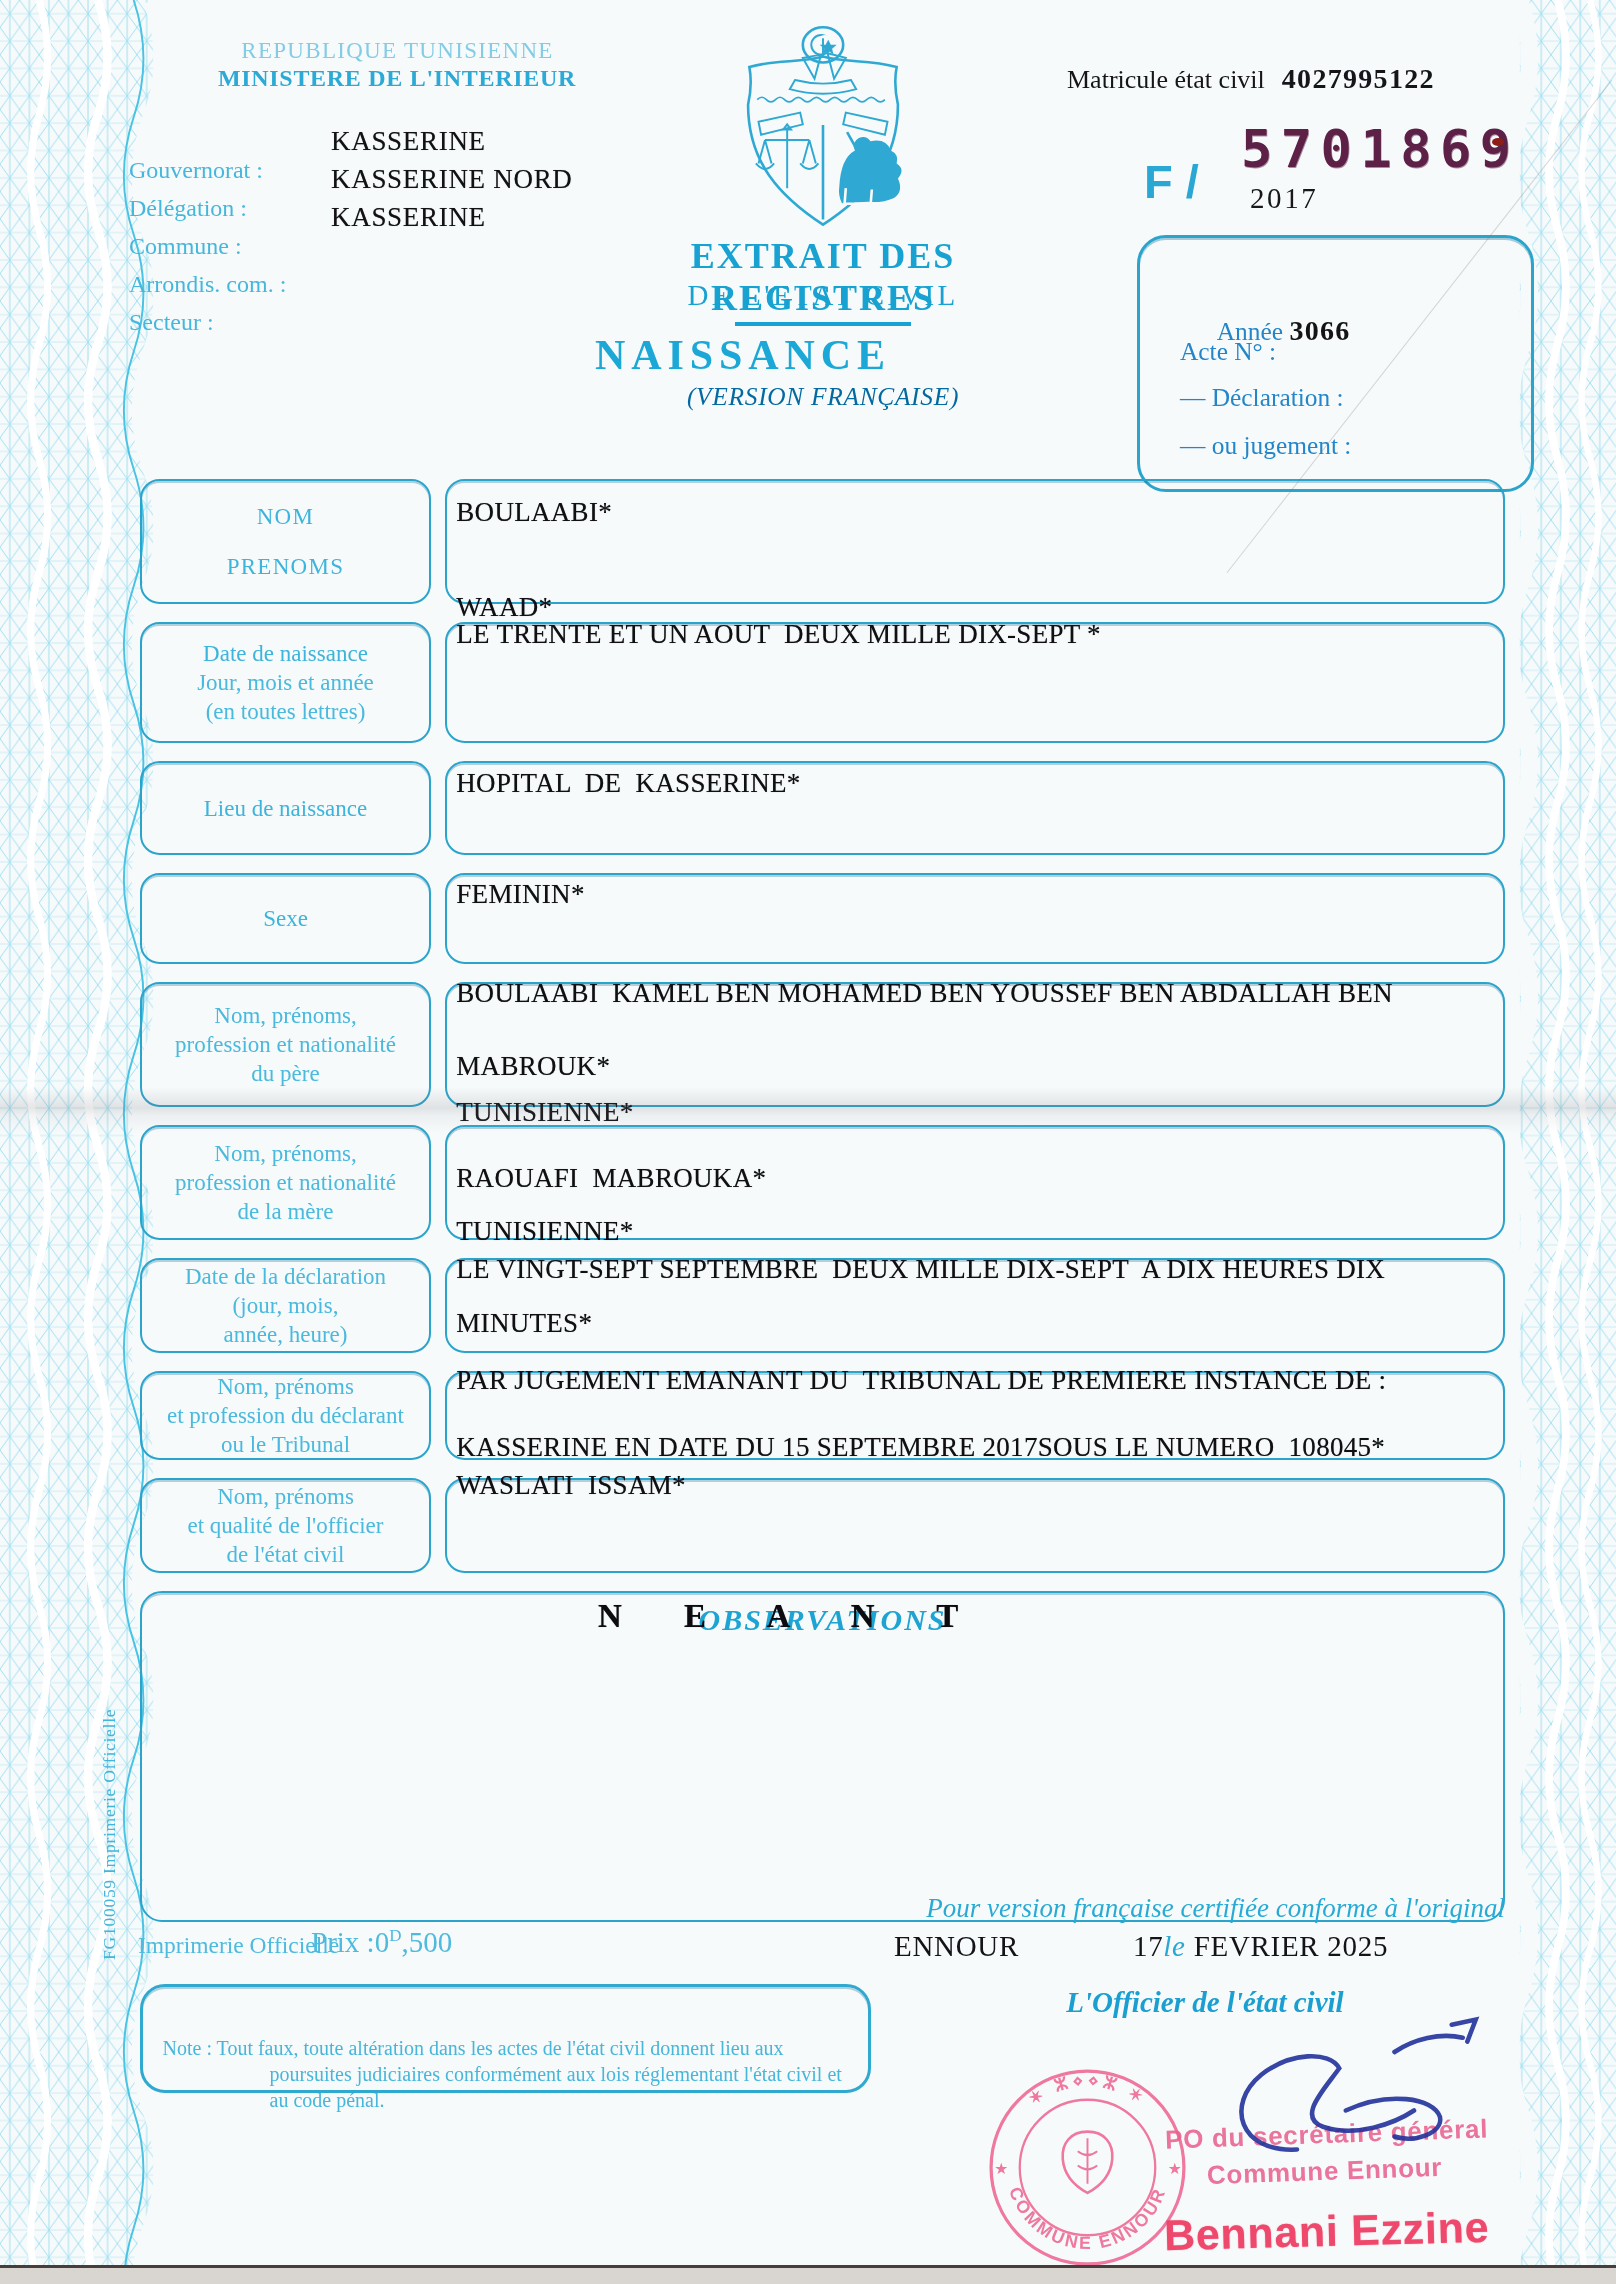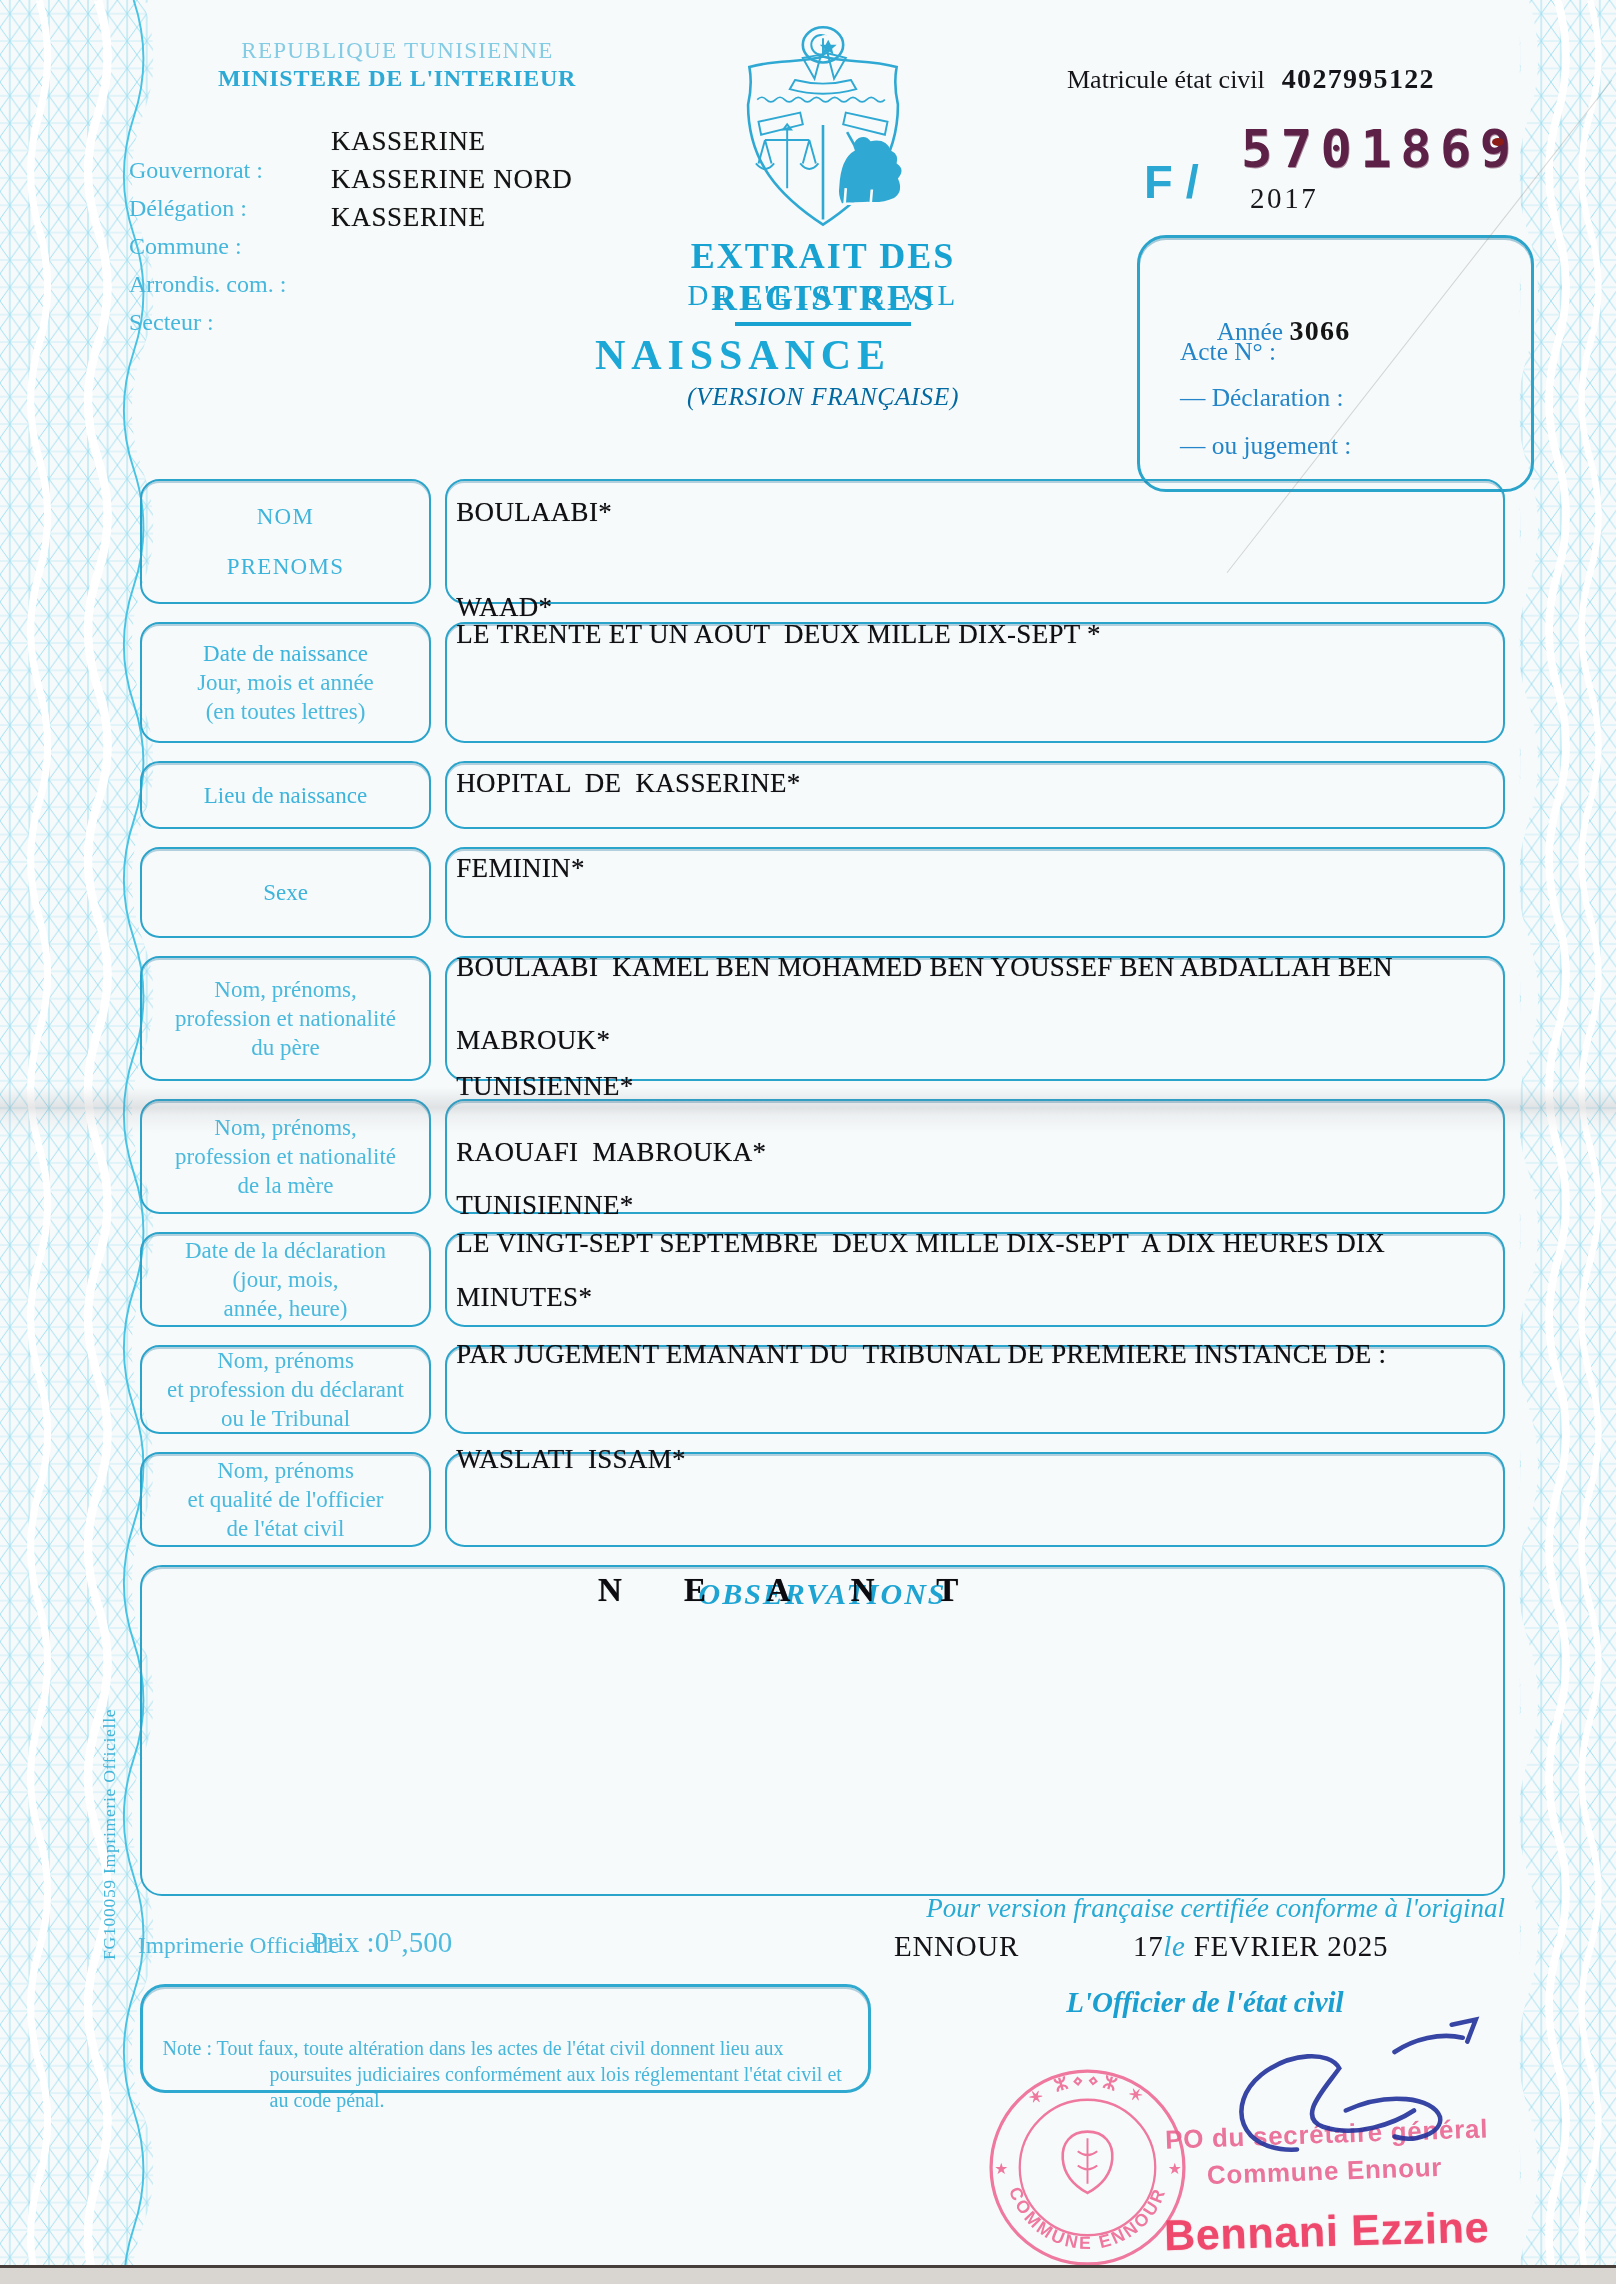--- a/index.html
+++ b/index.html
@@ -48,21 +48,21 @@
   .content{position:absolute;left:140px;top:479px;width:1365px;}
   .row{display:flex;gap:14.3px;margin-bottom:18px;}
   .cell{border:2.6px solid #2ba4cc;border-radius:19.5px;box-sizing:border-box;
         box-shadow:inset 0 2px 0 rgba(16,110,150,.30);}
   .cell.label{width:291px;flex:none;display:flex;flex-direction:column;justify-content:center;
         align-items:center;text-align:center;color:#49b9dd;font-size:23px;line-height:29px;overflow:visible;}
   .cell.label .ll{white-space:nowrap;}
   .cell.value{flex:1;color:#101014;font-size:27px;letter-spacing:0.3px;overflow:visible;
         text-shadow:0 0 0.7px rgba(0,0,0,.5);}
   .cell.value .vl{display:block;white-space:pre;padding-left:9px;}
-  .row0{height:125px}.row1{height:121px}.row2{height:68px}.row3{height:91px}
+  .row0{height:125px}.row1{height:121px}.row2{height:94px}.row3{height:91px}
   .row4{height:125px}.row5{height:115px}.row6{height:95px}.row7{height:89px}.row8{height:95px}
   .row0 .ll, .row1 .ll1, .row2 .ll1, .row3 .ll1{font-weight:normal;color:#3db4db;}
   .row0 .ll{margin:10.4px 0;letter-spacing:1.3px;}
   .row0 .vl1{margin-top:15.6px}.row0 .vl2{margin-top:64px}
   .row1 .vl1{margin-top:-5.2px}
   .row2 .vl1{margin-top:5.2px}
   .row3 .vl1{margin-top:3.9px}
   .row4 .vl1{margin-top:-6.5px}.row4 .vl2{margin-top:42px}.row4 .vl3{margin-top:15.6px}
   .row5 .vl1{margin-top:36px}.row5 .vl2{margin-top:22px}
   .row6 .vl1{margin-top:-6.5px}.row6 .vl2{margin-top:23.5px}
@@ -285,20 +285,21 @@
     </div>
 
     <div class="row row7">
       <div class="cell label">
         <span class="ll ll1">Nom, prénoms</span>
         <span class="ll ll2">et profession du déclarant</span>
         <span class="ll ll3">ou le Tribunal</span>
       </div>
       <div class="cell value">
         <span class="vl vl1">PAR JUGEMENT EMANANT DU  TRIBUNAL DE PREMIERE INSTANCE DE :</span>
+        <span class="vl vl2">KASSERINE EN DATE DU 15 SEPTEMBRE 2017SOUS LE NUMERO  108045*</span>
       </div>
     </div>
 
     <div class="row row8">
       <div class="cell label">
         <span class="ll ll1">Nom, prénoms</span>
         <span class="ll ll2">et qualité de l'officier</span>
         <span class="ll ll3">de l'état civil</span>
       </div>
       <div class="cell value">

